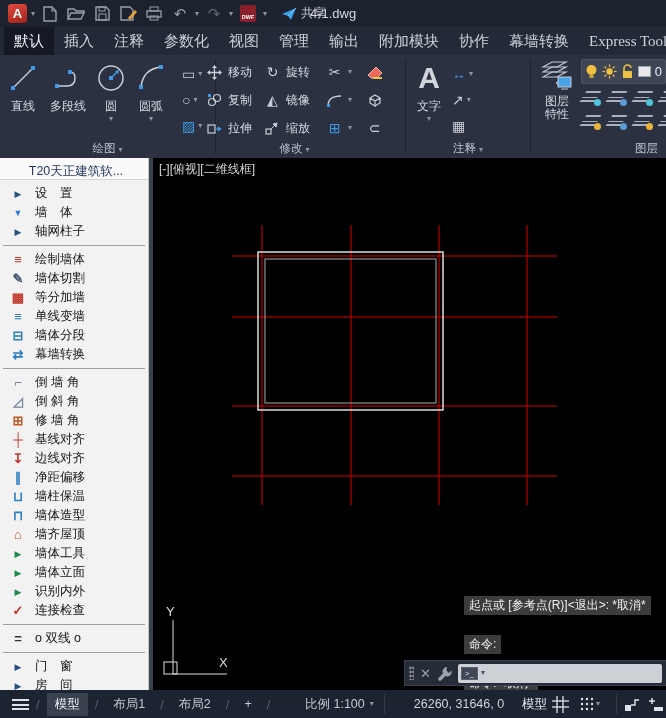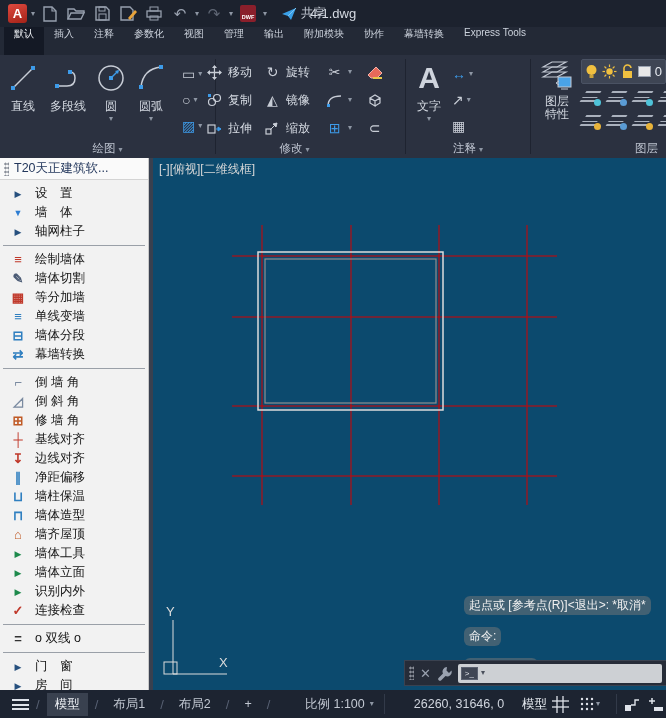--- a/index.html
+++ b/index.html
@@ -13,21 +13,21 @@
   .caret { font-size:8px; color:#8e96a4; line-height:1; }
   .caret::before { content:"▾"; }
   .qbtn { width:22px; height:20px; display:flex; align-items:center; justify-content:center; }
   .qbtn svg { display:block; }
   .dwf { width:16px; height:17px; background:#8a1f2b; border-radius:2px; color:#fff; font-size:5.5px; display:flex; align-items:flex-end; justify-content:center; padding-bottom:2px; font-weight:bold; }
   .share { display:flex; align-items:center; gap:4px; margin-left:10px; font-size:12.5px; color:#c2c8d2; }
   .doc-title { position:absolute; left:0; right:0; top:0; height:27px; display:flex; align-items:center; justify-content:center; font-size:13px; color:#d5dae2; pointer-events:none; }
 
   
   .ribtabs { position:absolute; left:0; top:27px; width:666px; height:28px; background:#232936; display:flex; align-items:stretch; padding-left:4px; }
-  .rtab { display:flex; padding:0 10px; font-size:10px; color:#ccd2dc; white-space:nowrap; }
+  .rtab { display:flex; align-items:center; padding:0 10px; font-size:15px; color:#ccd2dc; white-space:nowrap;font-family:Liberation Serif, serif; }
   .rtab.active { background:#141925; color:#eef1f5; }
 
   
   .ribbody { position:absolute; left:0; top:55px; width:666px; height:103px; background:#2b3140; }
   .rpanel { position:absolute; top:0; height:103px; }
   .rpanel .plabel { position:absolute; bottom:2px; left:0; right:0; text-align:center; font-size:11.5px; color:#bdc3cf; }
   .psep { position:absolute; top:4px; bottom:4px; width:1px; background:#1e2330; }
   .bigbtn { display:flex; flex-direction:column; align-items:center; justify-content:flex-start; padding-top:6px; }
   .bigbtn .blabel { font-size:12px; color:#d5dae2; margin-top:3px; white-space:nowrap; }
   .icon-area { height:34px; display:flex; align-items:center; justify-content:center; }
@@ -55,41 +55,41 @@
   .lay-tools { position:absolute; left:50px; top:33px; width:112px; display:grid; grid-template-columns:repeat(4,26px); grid-auto-rows:24px; }
   .ltool { position:relative; width:20px; height:18px; }
   .ltool .bars { position:absolute; left:2px; top:3px; width:15px; height:11px; transform:skewX(-32deg); border-top:2px solid #aab1bd; border-bottom:2px solid #aab1bd; background:linear-gradient(#0000 4px,#aab1bd 4px,#aab1bd 5px,#0000 5px); }
   .ltool .dot { position:absolute; right:0; bottom:0; width:7px; height:7px; border-radius:50%; background:var(--dot,#e8b33a); }
   .lay-label { position:absolute; bottom:2px; right:8px; font-size:11.5px; color:#bdc3cf; }
 
   
   .main { position:absolute; left:0; top:158px; width:666px; height:532px; display:flex; }
   .sidebar { width:149px; background:#f2f2f2; border-right:1px solid #c9c9c9; display:flex; flex-direction:column; font-size:12.5px; }
   .splitter { width:4px; background:#39404f; }
-  .sb-title { height:22px; background:#fafafa; border-bottom:1px solid #d4d4d4; display:flex; align-items:center; gap:5px; padding-left:4px; color:#23375c; }
+  .sb-title { height:22px; background:#fafafa; border-bottom:1px solid #d4d4d4; display:flex; align-items:center; gap:5px; padding-left:4px; color:#23375c;flex-direction:column; }
   .grip { width:5px; height:14px; background-image:radial-gradient(#8a8f99 1px, transparent 1.2px); background-size:3px 4px; }
   .sb-items { flex:1; padding-top:4px; overflow:hidden; }
   .sb-row { height:19px; display:flex; align-items:center; padding-left:6px; color:#141414; }
   .sb-ic { width:24px; display:flex; align-items:center; justify-content:center; }
   .sb-glyph { font-size:13px; font-weight:bold; color:var(--ic,#446); line-height:1; }
   .sb-label { margin-left:5px; white-space:nowrap; }
   .sb-arrow { display:none; font-size:9px; }
   .ar-r .sb-arrow, .ar-d .sb-arrow, .ar-g .sb-arrow { display:inline; }
   .ar-r .sb-arrow::before { content:"▶"; color:#27507e; }
   .ar-d .sb-arrow::before { content:"▼"; color:#2d7dd2; }
   .ar-g .sb-arrow::before { content:"▶"; color:#1e8a4c; }
   .t-sep { height:9px !important; padding:0 3px; align-items:center; }
   .t-sep::after { content:""; display:block; width:100%; height:1px; background:#9aa0a8; }
 
   
-  .canvas { position:relative; flex:1; background:#0c4a6e; overflow:hidden; }
+  .canvas { position:relative; flex:1; background:#000000; overflow:hidden; }
   .vplabel { position:absolute; left:6px; top:3px; font-size:12px; color:#d8d8d8; z-index:3; }
   #drawing { position:absolute; left:0; top:0; z-index:1; }
   .cmdhist { position:absolute; left:311px; right:0; top:438px; z-index:4; overflow:hidden; }
-  .chip { display:block; width:max-content; white-space:nowrap; background:rgba(120,120,120,0.5); color:#f0f0f0; font-size:12px; padding:1px 5px; margin-bottom:12px;border-radius:6px; }
+  .chip { display:block; width:max-content; white-space:nowrap; background:rgba(120,120,120,0.5); color:#f0f0f0; font-size:12px; padding:1px 5px; margin-bottom:20px; }
   .cmdbar { position:absolute; left:251px; top:502px; width:263px; height:26px; background:#262c38; border:1px solid #3a4250; display:flex; align-items:center; gap:6px; padding:0 4px; z-index:5; }
   .cmd-x { color:#9aa2b0; font-size:13px; }
   .cmd-field { flex:1; height:19px; background:#cdd0d4; border-radius:2px; display:flex; align-items:center; padding:0 3px; gap:3px; }
   .prompt-ico { width:17px; height:13px; background:#3f4654; border:1px solid #5a6170; color:#dfe3ea; font-size:8px; display:flex; align-items:center; justify-content:center; }
   .cmd-field .caret { color:#4a505c; }
   .cmd-input { flex:1; border:0; outline:0; background:transparent; font-size:12px; font-family:"Liberation Sans",sans-serif; color:#333; min-width:0; }
   .cmd-input::placeholder { font-style:italic; color:#70757d; }
 
   
   .statusbar { position:absolute; left:0; top:690px; width:666px; height:28px; background:#1d2431; font-size:12.5px; color:#c2c8d2; }

